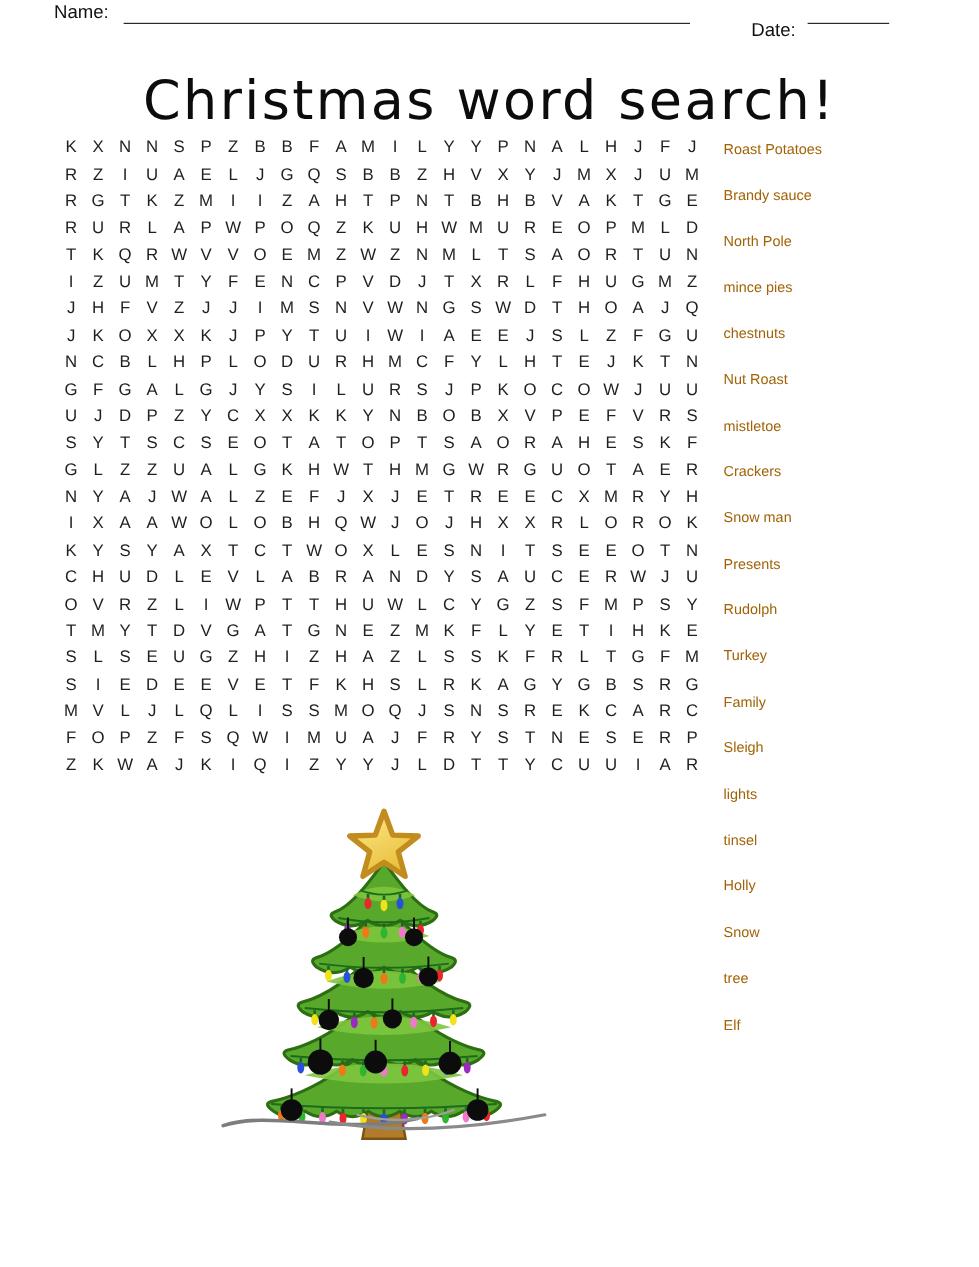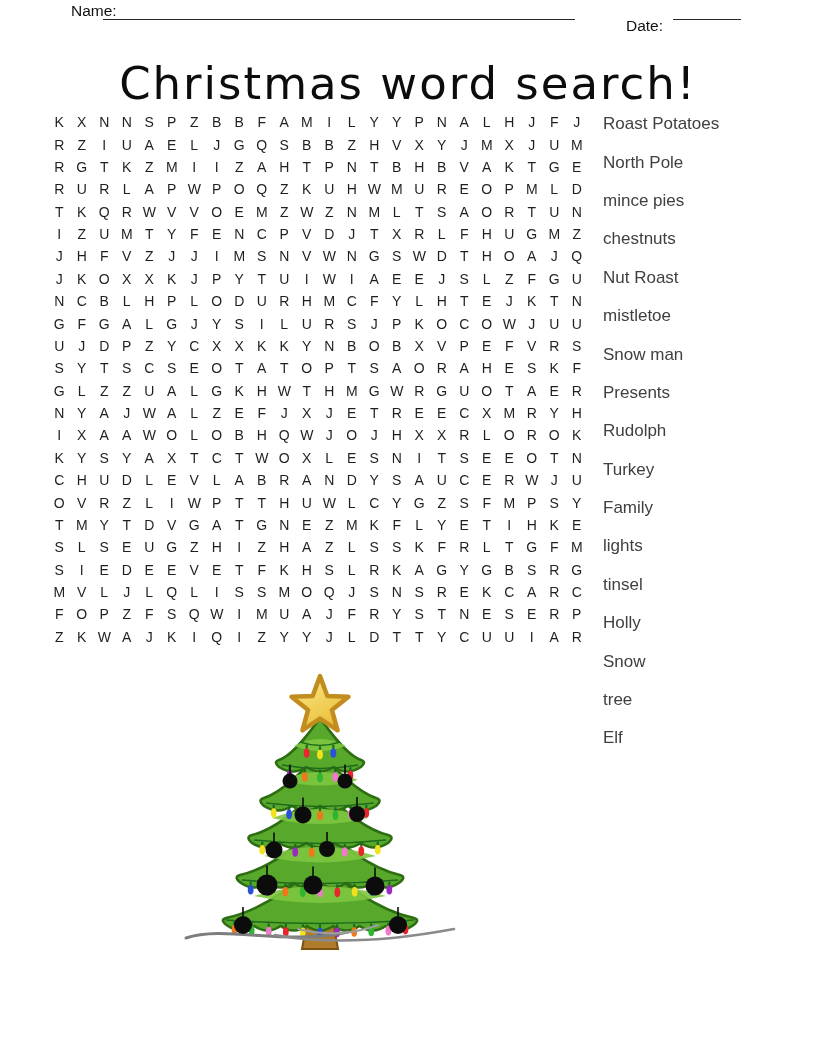--- a/index.html
+++ b/index.html
@@ -1,41 +1,41 @@
 <!DOCTYPE html>
 <html><head>
 <meta charset="utf-8">
 <style>
   html,body{margin:0;padding:0;background:#fff;}
   body{width:816px;height:1056px;position:relative;overflow:hidden;
        font-family:"Liberation Sans",sans-serif;color:#000;}
 
   
   .hdr-label{position:absolute;font-size:15.5px;color:#111;}
-  #name-label{left:45px;top:2px;margin-left:26px;}
+  #name-label{left:45px;top:2px;}
   #date-label{left:626px;top:17px;}
   .write-line{position:absolute;top:19px;border-bottom:1.6px solid #2a2a2a;height:0;}
   #name-line{left:103px;width:472px;}
   #date-line{left:673px;width:68px;}
 
   
   #page-title{position:absolute;left:0;right:0;top:27px;text-align:center;
       font-family:cursive,"DejaVu Sans",sans-serif;font-size:45px;font-weight:400;
       letter-spacing:2px;color:#0c0c0c;}
 
   
   #grid{position:absolute;left:48px;top:111px;width:540px;height:537px;
       display:grid;grid-template-columns:repeat(24,1fr);grid-template-rows:repeat(24,1fr);}
   .grid-cell{display:flex;align-items:center;justify-content:center;
       font-size:14px;font-weight:500;color:#1f1f1f;}
 
   
   #word-list{position:absolute;left:603px;top:105px;width:205px;}
   .word-item{height:38.4px;display:flex;align-items:center;
-      font-size:17px;color:#404040;}
+      font-size:12px;color:#a16207;}
 
   
   #tree-svg{position:absolute;left:180px;top:668px;width:280px;height:292px;}
 </style>
 </head>
 <body>
 
 <span class="hdr-label" id="name-label">Name:</span>
 <div class="write-line" id="name-line"></div>
 <span class="hdr-label" id="date-label">Date:</span>
@@ -617,30 +617,33 @@
     <span class="grid-cell">C</span>
     <span class="grid-cell">U</span>
     <span class="grid-cell">U</span>
     <span class="grid-cell">I</span>
     <span class="grid-cell">A</span>
     <span class="grid-cell">R</span>
   </div>
 
 <div id="word-list">
     <div class="word-item">Roast Potatoes</div>
+    <div class="word-item">Brandy sauce</div>
     <div class="word-item">North Pole</div>
     <div class="word-item">mince pies</div>
     <div class="word-item">chestnuts</div>
     <div class="word-item">Nut Roast</div>
     <div class="word-item">mistletoe</div>
+    <div class="word-item">Crackers</div>
     <div class="word-item">Snow man</div>
     <div class="word-item">Presents</div>
     <div class="word-item">Rudolph</div>
     <div class="word-item">Turkey</div>
     <div class="word-item">Family</div>
+    <div class="word-item">Sleigh</div>
     <div class="word-item">lights</div>
     <div class="word-item">tinsel</div>
     <div class="word-item">Holly</div>
     <div class="word-item">Snow</div>
     <div class="word-item">tree</div>
     <div class="word-item">Elf</div>
   </div>
 
 <svg id="tree-svg" viewBox="0 0 280 292" aria-hidden="true">
   <defs>

